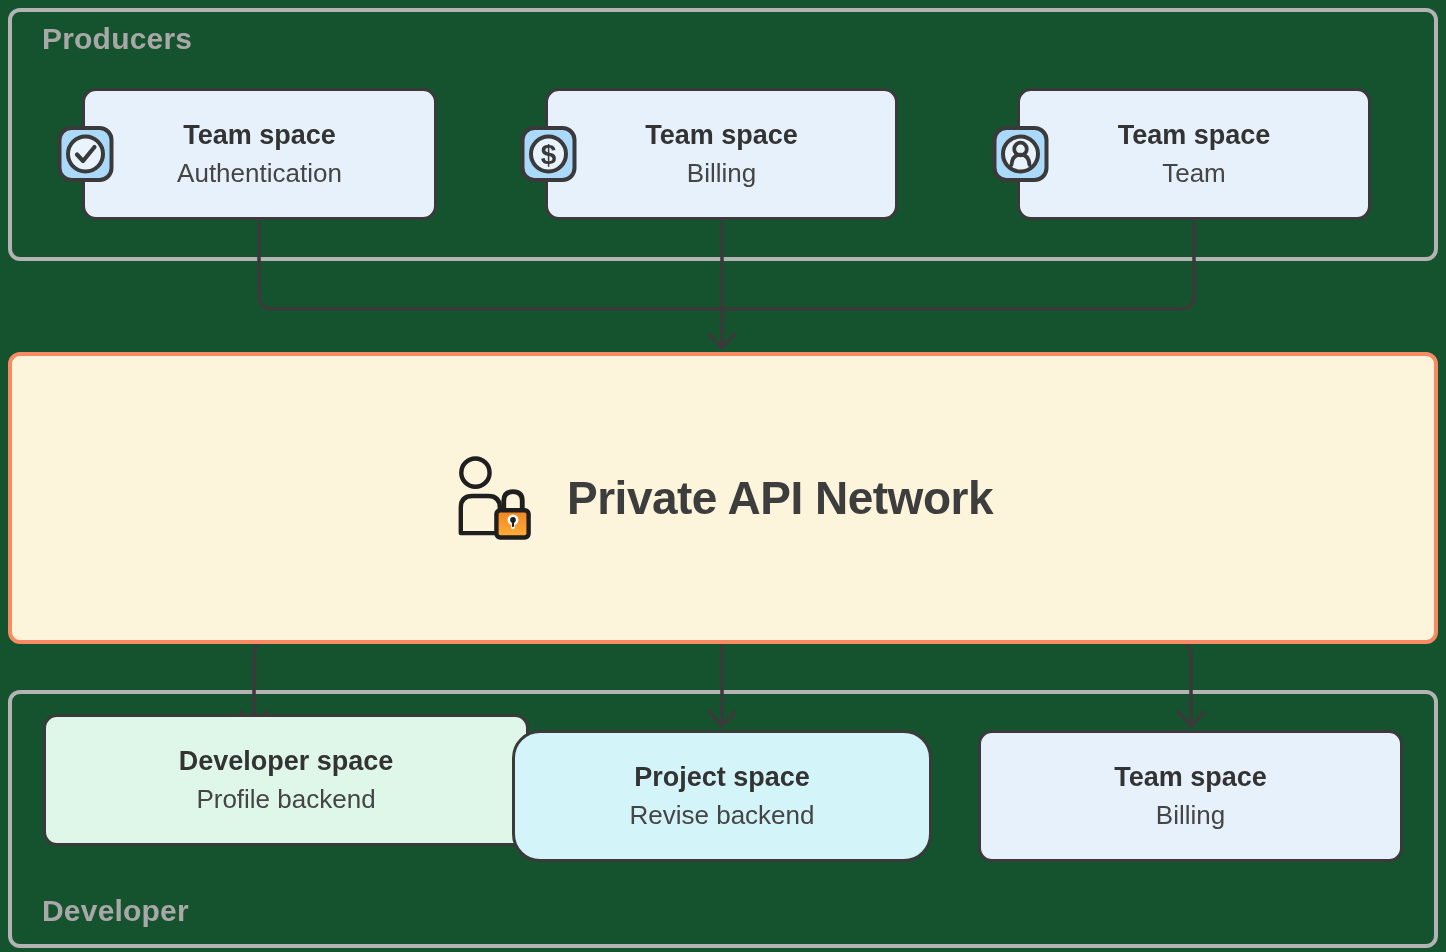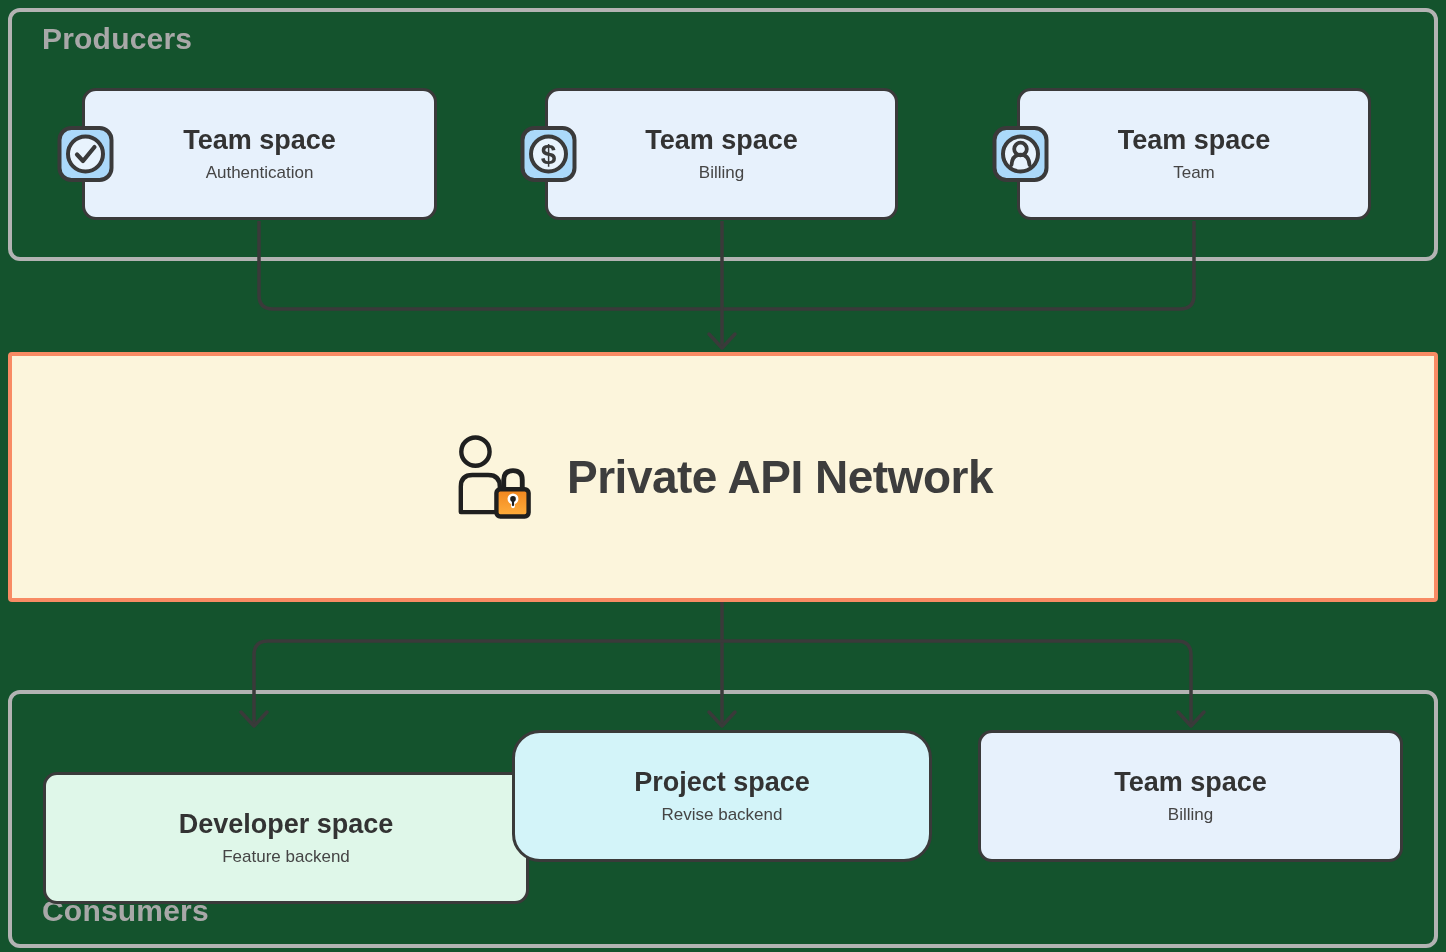--- a/index.html
+++ b/index.html
@@ -25,46 +25,46 @@
   .card{
     position:absolute;height:132px;box-sizing:border-box;
     border:3.5px solid var(--card-border);border-radius:14px;
     display:flex;flex-direction:column;align-items:center;justify-content:center;
     gap:7px;
   }
   .fill-blue{background:var(--card-blue);}
   .fill-mint{background:var(--card-mint);}
   .fill-cyan{background:var(--card-cyan);border-radius:28px;}
   .card-title{font-size:27px;font-weight:700;color:var(--title-text);}
-  .card-sub{font-size:17px;font-weight:400;color:var(--subtitle-text);}
+  .card-sub{font-size:26px;font-weight:400;color:var(--subtitle-text);}
   .badge{
     position:absolute;left:-28px;top:50%;transform:translateY(-50%);
     width:57px;height:57px;display:block;
   }
   .network{
-    position:absolute;left:8px;top:352px;width:1430px;height:250px;
+    position:absolute;left:8px;top:352px;width:1430px;height:292px;
     box-sizing:border-box;background:var(--network-fill);
-    border:4px solid var(--network-border);border-radius:4px;
+    border:4px solid var(--network-border);border-radius:12px;
     display:flex;align-items:center;justify-content:center;gap:34px;
   }
   .network-title{
     font-size:46px;font-weight:600;color:var(--network-text);letter-spacing:-.5px;
   }
 </style>
 </head>
 <body>
 
 <div class="stage">
 
   <section class="group group-producers">
     <div class="group-label label-top">Producers</div>
   </section>
 
   <section class="group group-consumers">
-    <div class="group-label label-bottom">Consumers</div>
+    <div class="group-label label-bottom">Developer</div>
   </section>
 
   <svg class="connectors" width="1446" height="952" viewBox="0 0 1446 952" aria-hidden="true">
 
     <path d="M259,221 L259,295 Q259,309 273,309 L1180,309 Q1194,309 1194,295 L1194,221"></path>
 
     <path d="M722,221 L722,345"></path>
     <path class="arrow" d="M709,334 L722,348 L735,334"></path>
 
     <path d="M722,597 L722,723"></path>
@@ -123,23 +123,23 @@
       <rect x="44.5" y="55.5" width="33" height="28" rx="4" fill="url(#lockGrad)" stroke="#1F1F1F" stroke-width="4.5"></rect>
 
       <circle cx="61.5" cy="65.5" r="5.6" fill="#FFFFFF"></circle>
       <rect x="59.6" y="67" width="3.8" height="8" rx="1.9" fill="#FFFFFF"></rect>
       <circle cx="61.5" cy="65.5" r="2.9" fill="#1F1F1F"></circle>
       <rect x="60.4" y="66.5" width="2.2" height="6.4" rx="1.1" fill="#1F1F1F"></rect>
     </svg>
     <div class="network-title">Private API Network</div>
   </div>
 
-  <div class="card fill-mint" style="left:43px;top:772px;width:486px">
+  <div class="card fill-mint" style="left:43px;top:714px;width:486px">
     <div class="card-title">Developer space</div>
-    <div class="card-sub">Feature backend</div>
+    <div class="card-sub">Profile backend</div>
   </div>
 
   <div class="card fill-cyan" style="left:512px;top:730px;width:420px">
     <div class="card-title">Project space</div>
     <div class="card-sub">Revise backend</div>
   </div>
 
   <div class="card fill-blue" style="left:978px;top:730px;width:425px">
     <div class="card-title">Team space</div>
     <div class="card-sub">Billing</div>

